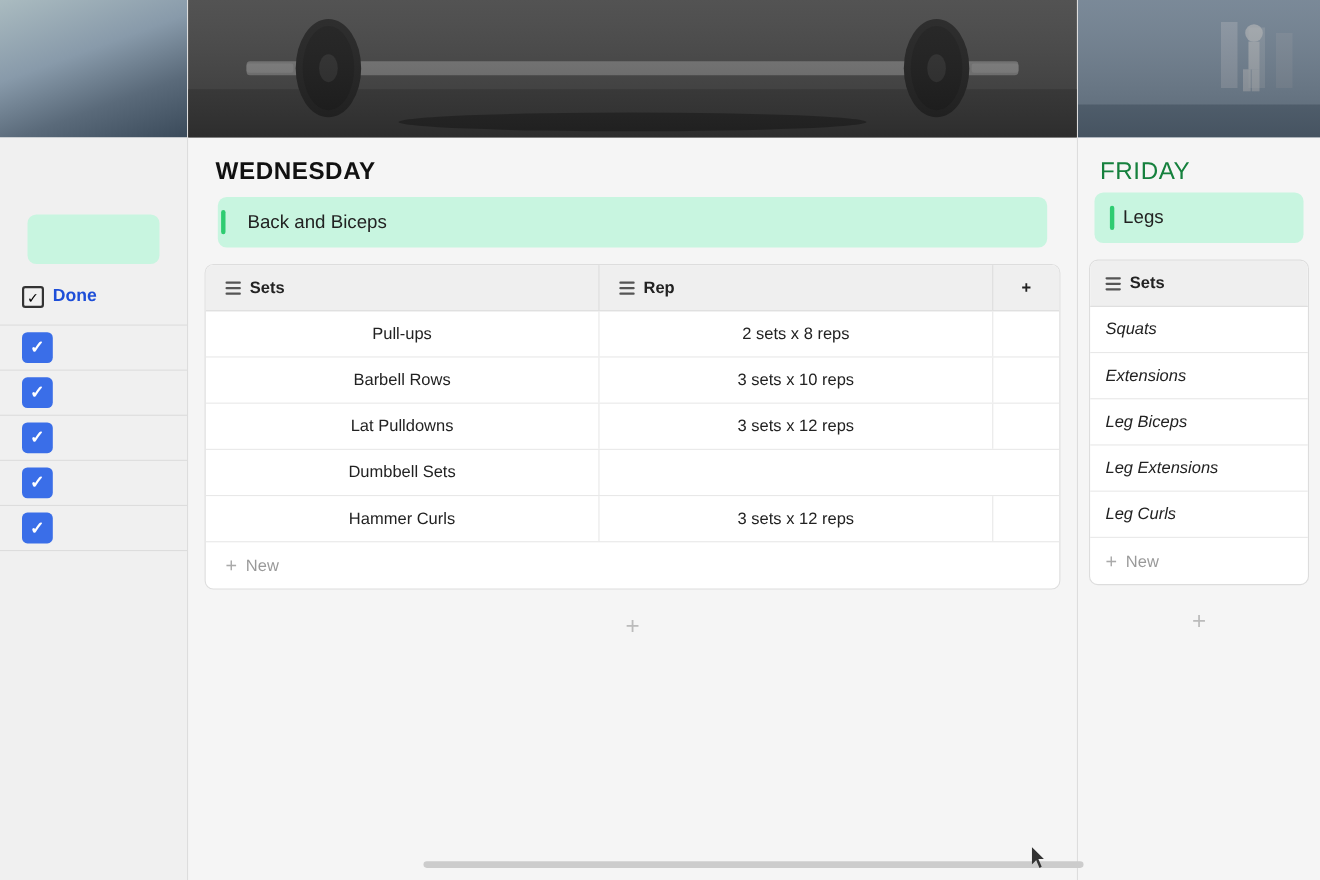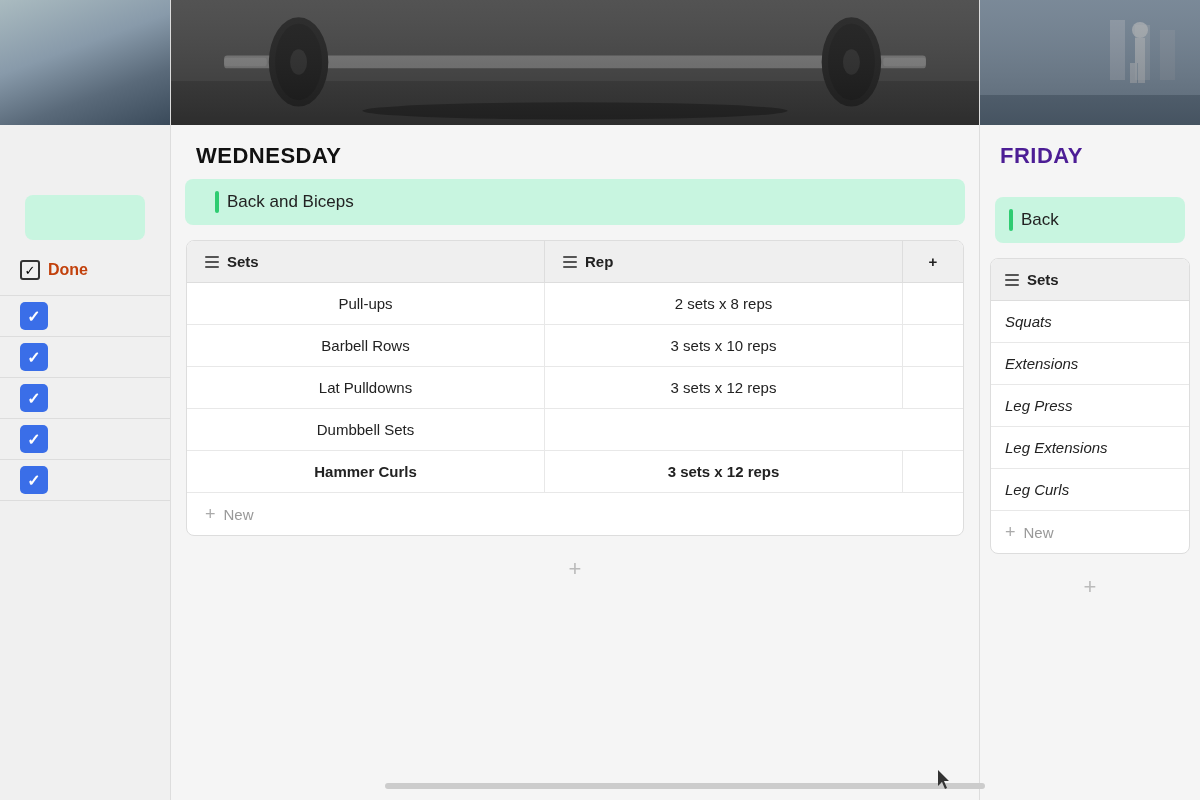--- a/index.html
+++ b/index.html
@@ -67,21 +67,21 @@
       border-radius: 3px;
       display: flex;
       align-items: center;
       justify-content: center;
       font-size: 13px;
     }
 
     .done-label {
       font-size: 16px;
       font-weight: 600;
-      color: #c2410c;
+      color: #1d4ed8;
     }
 
     .checkbox-list {
       display: flex;
       flex-direction: column;
       gap: 0;
     }
 
     .checkbox-row {
       display: flex;
@@ -127,27 +127,27 @@
 
     .day-title {
       font-size: 22px;
       font-weight: 800;
       color: #111;
       padding: 18px 25px 10px;
       letter-spacing: 0.5px;
     }
 
     .workout-badge {
-      margin: 0 14px 15px;
+      margin: 0 27px 15px;
       background: #c8f5e0;
       border-radius: 8px;
-      padding: 12px 30px;
-      display: flex;
-      align-items: center;
-      gap: 8px;
+      padding: 12px 3px;
+      display: flex;
+      align-items: center;
+      gap: 20px;
     }
 
     .badge-bar {
       width: 4px;
       height: 22px;
       background: #2ecc71;
       border-radius: 2px;
     }
 
     .badge-text {
@@ -201,21 +201,20 @@
     }
 
     .table-row {
       display: grid;
       grid-template-columns: 1fr 1fr 60px;
       border-bottom: 1px solid #e8e8e8;
     }
 
     .table-row:last-child {
       border-bottom: none;
-      font-weight: bold;
     }
 
     .td-cell {
       padding: 12px 18px;
       font-size: 15px;
       color: #222;
       border-right: 1px solid #e8e8e8;
       text-align: center;
     }
 
@@ -268,23 +267,23 @@
     }
 
     .right-hero-inner {
       width: 100%;
       height: 100%;
       background: linear-gradient(160deg, #c0c8d0 0%, #90a0b0 30%, #607080 60%, #405060 100%);
     }
 
     .right-day-title {
       font-size: 22px;
-      font-weight: 700;
-      color: #4c1d95;
-      padding: 18px 20px 28px;
+      font-weight: 400;
+      color: #15803d;
+      padding: 18px 20px 6px;
       letter-spacing: 0.5px;
     }
 
     .right-workout-badge {
       margin: 0 15px 15px;
       background: #c8f5e0;
       border-radius: 8px;
       padding: 12px 14px;
       display: flex;
       align-items: center;
@@ -550,37 +549,37 @@
             </linearGradient>
           </defs>
         </svg>
       </div>
     </div>
 
     <div class="right-day-title">FRIDAY</div>
 
     <div class="right-workout-badge">
       <div class="badge-bar"></div>
-      <span class="badge-text">Back</span>
+      <span class="badge-text">Legs</span>
     </div>
 
     <div class="right-table-container">
       <div class="right-th-cell">
         <div class="th-lines-icon">
           <span></span>
           <span></span>
           <span></span>
         </div>
         <span>Sets</span>
       </div>
 
       <div id="fri-rows-container">
       <div class="right-td-cell">Squats</div>
           <div class="right-td-cell">Extensions</div>
-          <div class="right-td-cell">Leg Press</div>
+          <div class="right-td-cell">Leg Biceps</div>
           <div class="right-td-cell">Leg Extensions</div>
           <div class="right-td-cell">Leg Curls</div>
         </div>
 
       <div class="right-new-row">
         <span class="plus-icon">+</span>
         <span>New</span>
       </div>
     </div>
 

